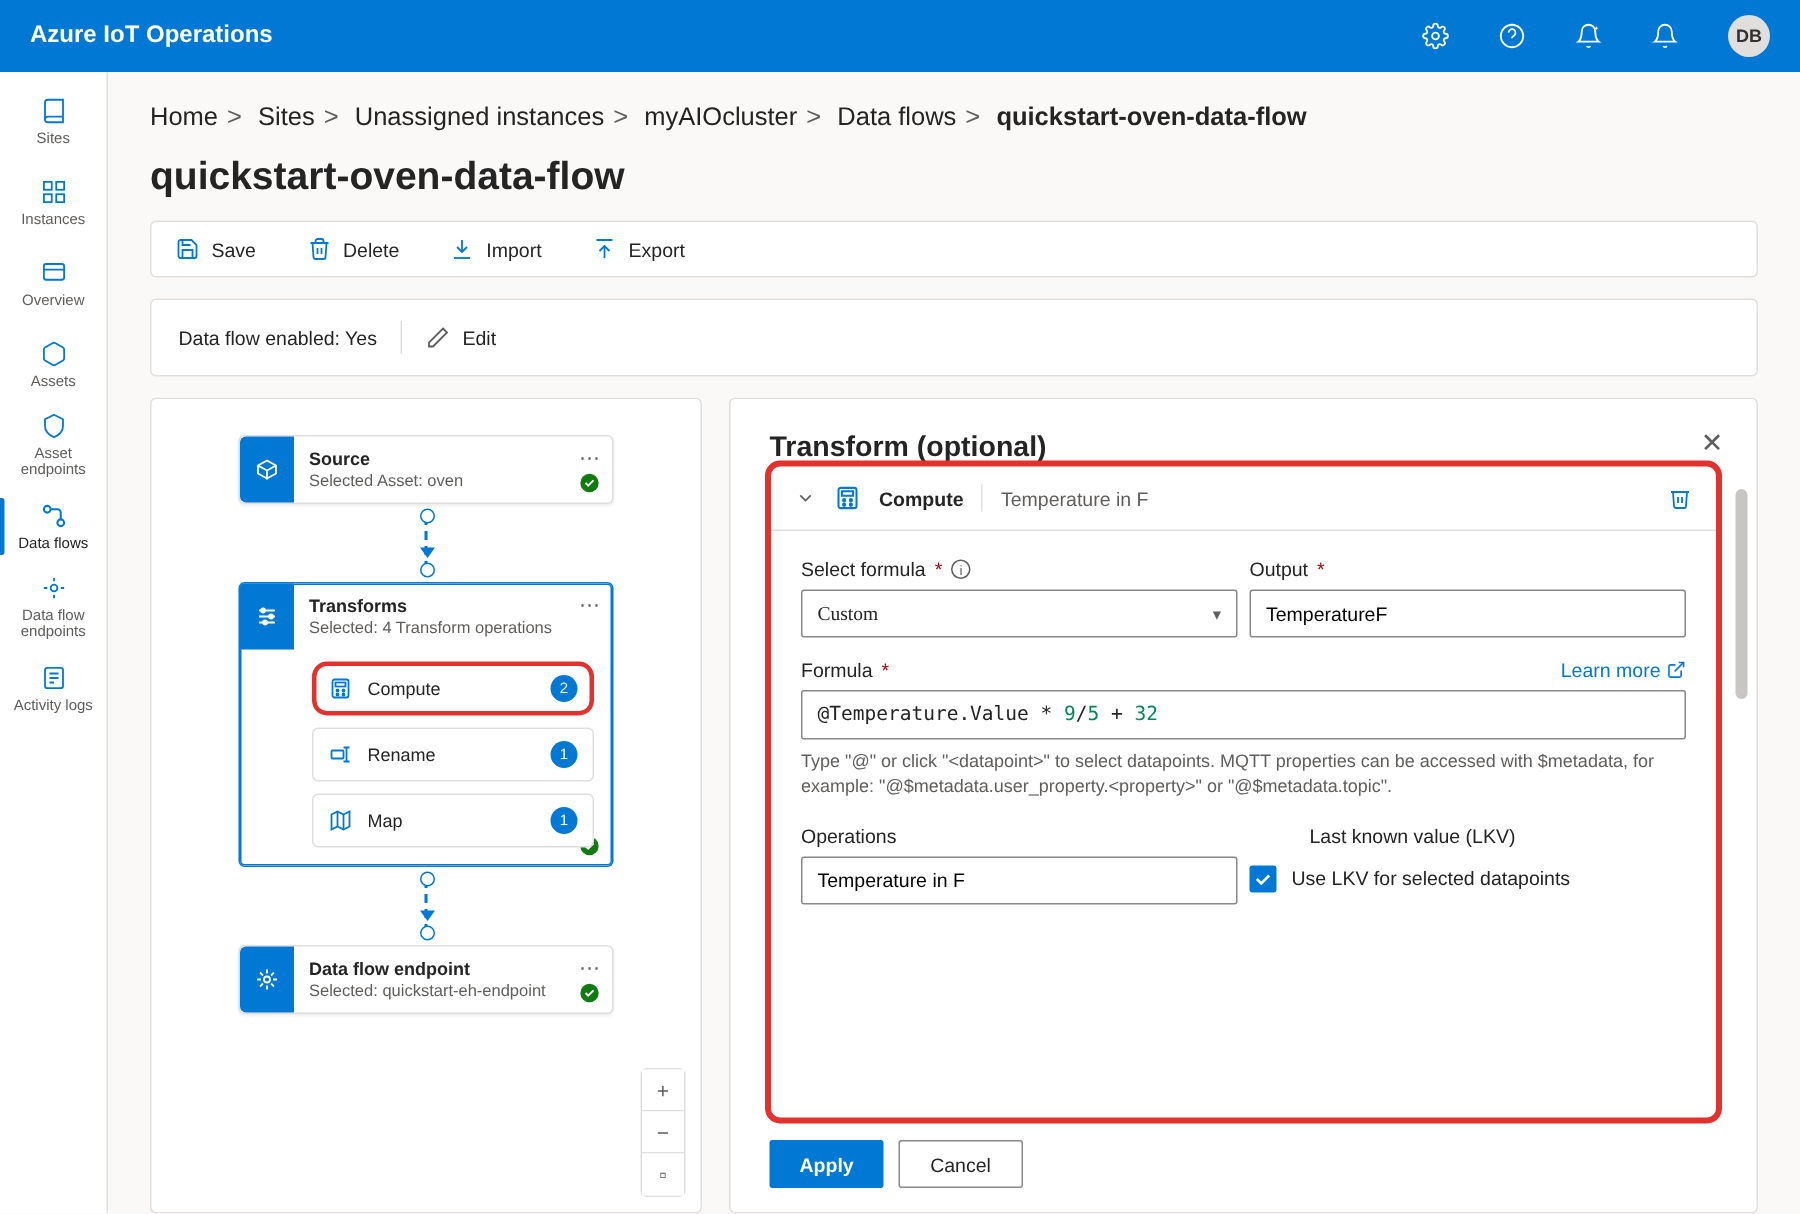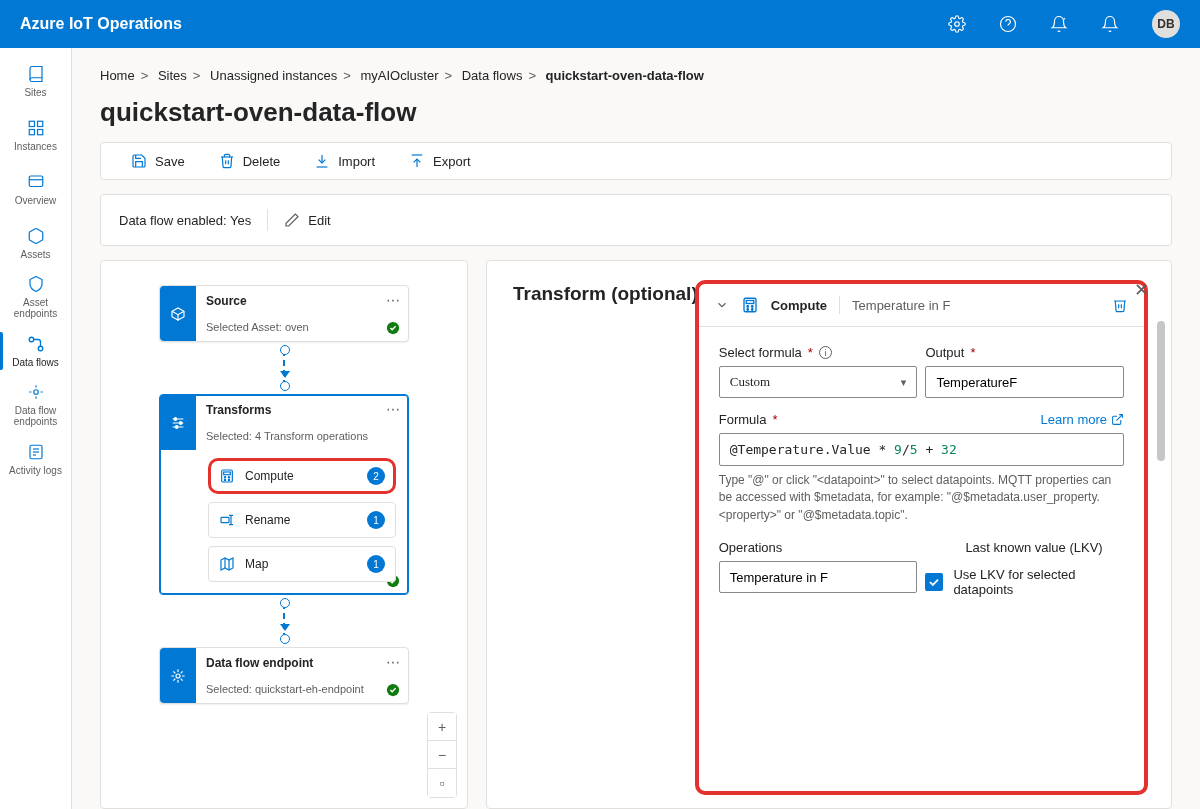--- a/index.html
+++ b/index.html
@@ -19,49 +19,49 @@
   
   .nav { width: 72px; background: #fff; border-right: 1px solid #e1dfdd; display: flex; flex-direction: column; padding-top: 6px; flex-shrink: 0; }
   .nav-item { display: flex; flex-direction: column; align-items: center; justify-content: center; gap: 4px; height: 54px; font-size: 10px; color: #605e5c; cursor: pointer; position: relative; }
   .nav-item .icon { width: 18px; height: 18px; color: #0078d4; display: flex; align-items: center; justify-content: center; }
   .nav-item.active { color: #242424; font-weight: 400; }
   .nav-item.active::before { content:""; position:absolute; left:0; top:8px; bottom:8px; width:3px; background:#0078d4; border-radius: 0 2px 2px 0;}
   .nav-item span { text-align: center; line-height: 1.1; }
 
   
   .main { flex: 1; overflow: hidden; padding: 20px 28px 0 28px; display:flex; flex-direction:column;}
-  .breadcrumbs { font-size: 13px; color: #242424; margin-bottom: 6px; }
+  .breadcrumbs { font-size: 17px; color: #242424; margin-bottom: 6px; }
   .breadcrumbs a { color: #242424; text-decoration: none; cursor:pointer; }
   .breadcrumbs .sep { margin: 0 6px; color: #605e5c; }
   .breadcrumbs .current { font-weight: 600; }
   .title { font-size: 26px; font-weight: 600; margin: 8px 0 14px 0; }
 
   .card { background:#fff; border:1px solid #e1dfdd; border-radius:4px; }
 
-  .toolbar { padding: 10px 30px; }
+  .toolbar { padding: 10px 16px; }
   .toolbar-inner { display:flex; gap: 34px; }
   .tool-btn { display:flex; align-items:center; gap:8px; color:#242424; font-size:13px; cursor:pointer; }
   .tool-btn .icon { color:#0078d4; width:16px; height:16px; display:flex; align-items:center; justify-content:center; }
 
   .infobar { padding: 14px 18px; display:flex; align-items:center; gap:16px; }
   .vdiv { width:1px; height:22px; background:#e1dfdd; }
   .infobar .edit { display:flex; align-items:flex-end; gap:8px; cursor:pointer; }
   .infobar .edit .icon{ width:16px; height:16px; color:#605e5c; }
 
   .workspace { flex:1; display:flex; gap:18px; overflow:hidden; min-height:0; }
   .canvas-card { width: 368px; padding: 24px 18px 18px 18px; overflow: auto; position: relative; flex-shrink: 0; }
 
   .node { width: 250px; margin: 0 auto; background:#fff; border:1px solid #e1dfdd; border-radius:4px; box-shadow: 0 1px 2px rgba(0,0,0,.07); position:relative; }
   .node.active { border: 1px solid #0078d4; box-shadow: 0 0 0 1px #0078d4 inset; }
   .node-header { display:flex; align-items:flex-start; }
   .node-icon { width:36px; align-self: stretch; background:#0078d4; border-radius:4px 0 0 4px; display:flex; align-items:center; justify-content:center; color:#fff; }
   .node.active .node-icon { border-radius: 3px 0 0 0; }
   .node-body { padding: 8px 10px; flex:1; }
   .node-title { font-size:12px; font-weight:600; }
-  .node-sub { font-size:11px; color:#605e5c; margin-top:13px; }
+  .node-sub { font-size:11px; color:#605e5c; margin-top:2px; }
   .node-more { position:absolute; top:6px; right:8px; color:#605e5c; font-size:14px; cursor:pointer; }
   .node-check { position:absolute; bottom:6px; right:8px; width:14px; height:14px; color:#107c10; }
   .node .node-check svg { display:block; }
 
   .connector { width:2px; height:36px; margin: 8px auto; border-left: 2px dashed #0078d4; position:relative; }
   .connector::before, .connector::after { content:""; position:absolute; left:-5px; width:8px; height:8px; border:1px solid #0078d4; background:#fff; border-radius:50%; }
   .connector::before { top:-5px; }
   .connector::after { bottom:-5px; }
   .connector .arrow { position:absolute; left:-5px; bottom:8px; width:0; height:0; border-left:5px solid transparent; border-right:5px solid transparent; border-top:7px solid #0078d4; }
 
@@ -70,21 +70,21 @@
   .child .cicon { width:16px; height:16px; color:#0078d4; display:flex; align-items:center; justify-content:center; }
   .child .clabel { font-size:12px; flex:1; }
   .child .badge { width:18px; height:18px; border-radius:50%; background:#0078d4; color:#fff; font-size:10px; display:flex; align-items:center; justify-content:center; }
   .child.highlight { border:3px solid #e3322e; border-radius:10px; padding:6px 8px;}
   
   .canvas-controls { position:absolute; right:10px; bottom:10px; display:flex; flex-direction:column; border:1px solid #e1dfdd; border-radius:4px; background:#fff; }
   .canvas-controls button { width:28px; height:28px; background:#fff; border:none; border-bottom:1px solid #e1dfdd; cursor:pointer; color:#605e5c; display:flex; align-items:center; justify-content:center; font-size:14px;}
   .canvas-controls button:last-child { border-bottom:none; }
 
   
-  .panel { flex:1; padding: 22px 26px 16px 26px; display:flex; flex-direction:row; overflow:hidden; position:relative;}
+  .panel { flex:1; padding: 22px 26px 16px 26px; display:flex; flex-direction:column; overflow:hidden; position:relative;}
   .panel-title { font-size:19px; font-weight:600; }
   .panel-close { position:absolute; top:18px; right:22px; cursor:pointer; color:#605e5c; font-size:18px; }
   .form-box { margin-top:14px; border:1px solid #e1dfdd; border-radius:4px; flex:1; overflow:auto; }
   .highlight-frame { border:4px solid #e3322e; border-radius:10px; margin: -3px; }
   .section-header { display:flex; align-items:center; padding:12px 16px; border-bottom:1px solid #e1dfdd; gap:12px; }
   .section-header .chev { color:#605e5c; cursor:pointer; width:14px; height:14px;}
   .section-header .sicon { color:#0078d4; width:18px; height:18px; display:flex; align-items:center; justify-content:center;}
   .section-header .slabel { font-weight:600; }
   .section-header .sdiv { width:1px; height:18px; background:#e1dfdd; }
   .section-header .sdesc { color:#605e5c; flex:1; }
@@ -506,20 +506,24 @@
                         <polyline points="5 12 10 17 19 8"></polyline>
                       </svg>
                     </div>
                   <span>Use LKV for selected datapoints</span>
                 </div>
               </div>
             </div>
           </div>
         </div>
 
+        <div class="panel-footer">
+          <button class="btn primary">Apply</button>
+          <button class="btn secondary">Cancel</button>
+        </div>
 
         <div class="scrollbar">
             <div class="thumb"></div>
           </div>
       </div>
     </div>
   </div>
 </div>
 
 </body></html>

